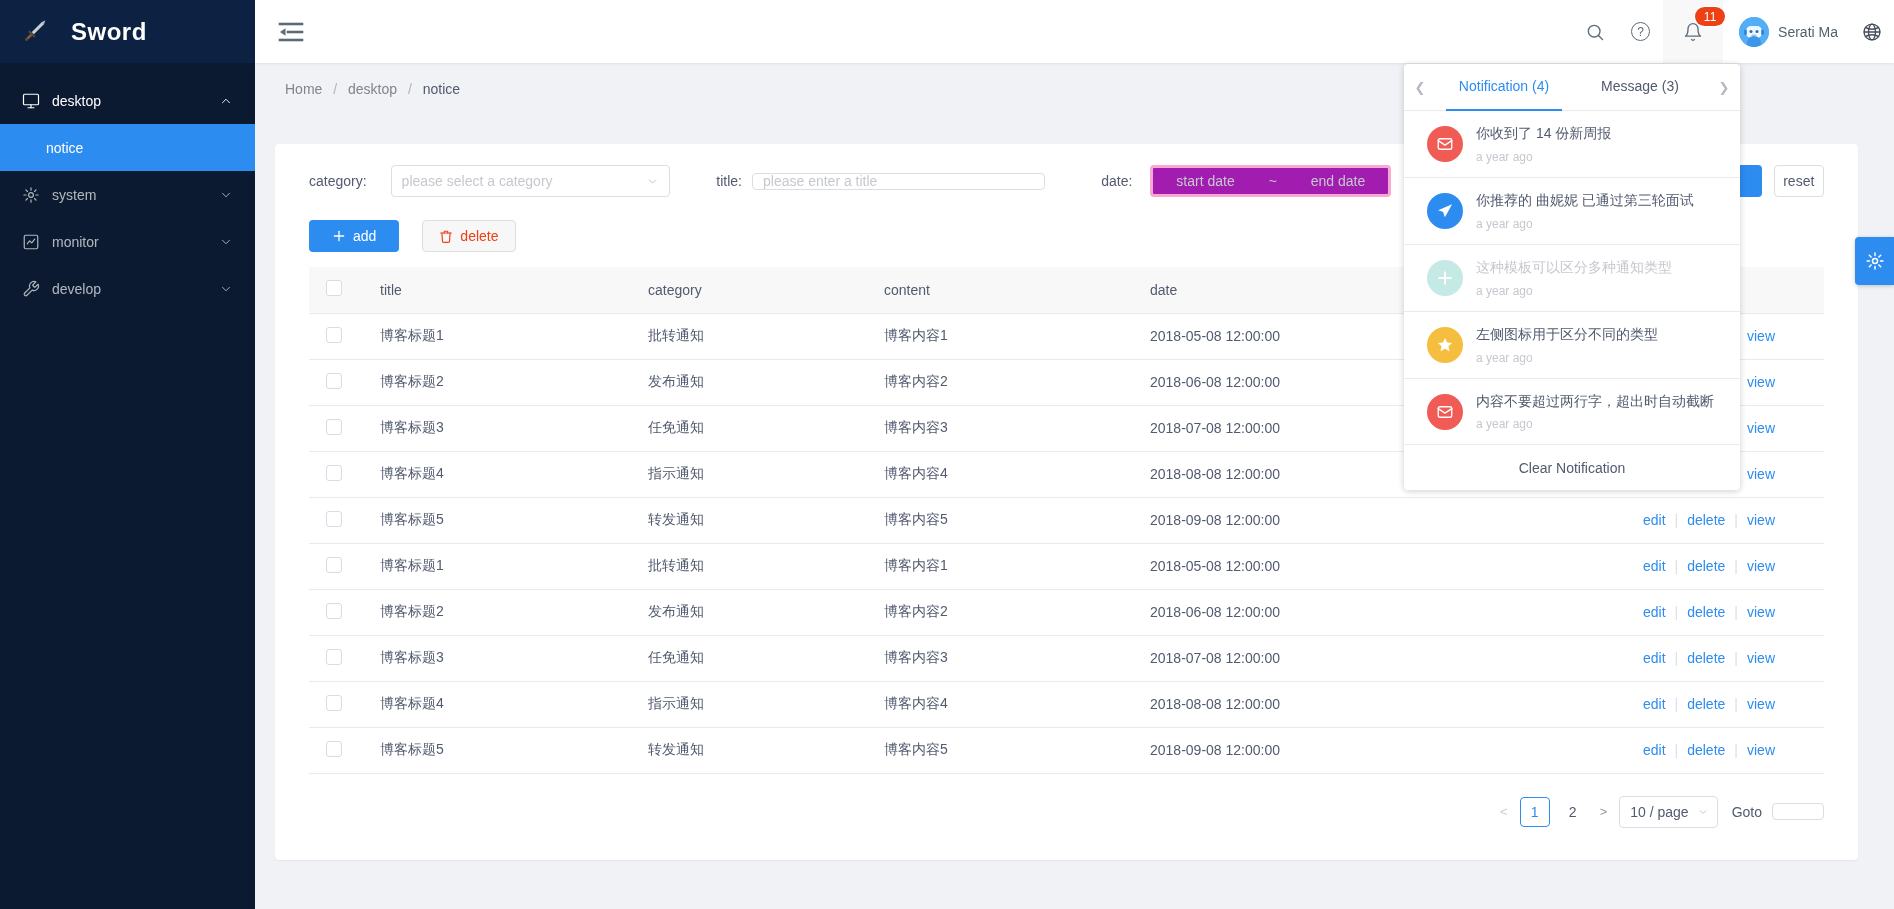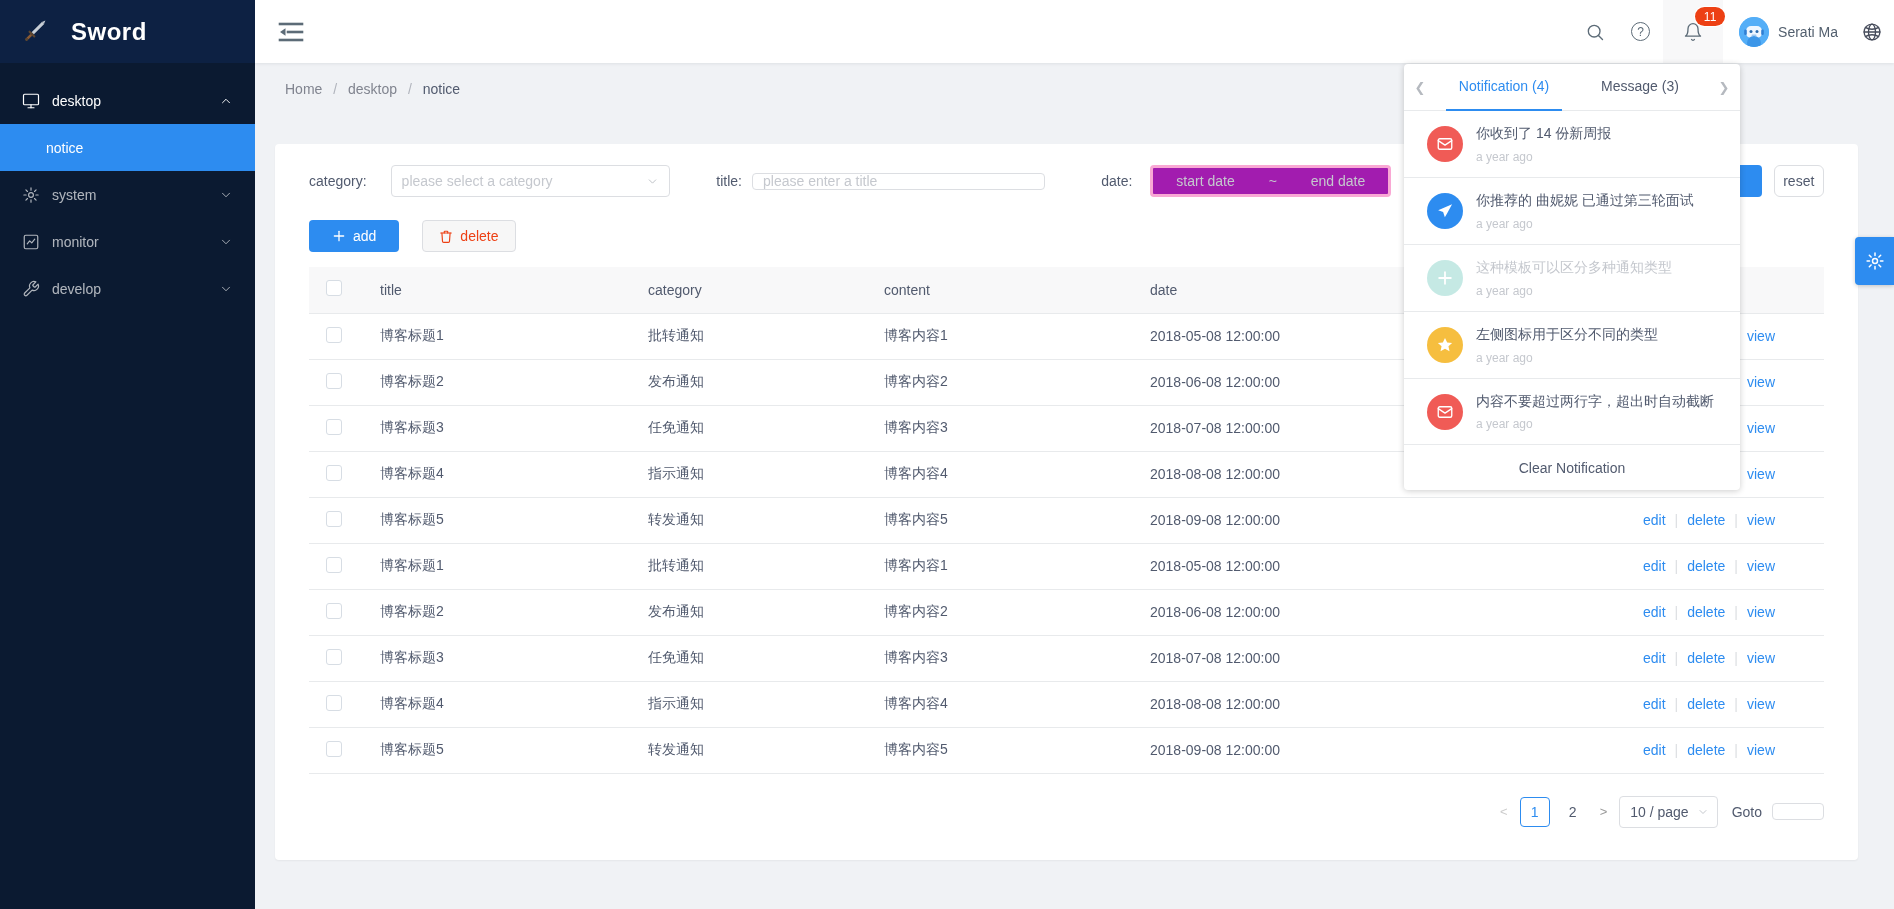--- a/index.html
+++ b/index.html
@@ -50,21 +50,21 @@
   .ivu-select .sel-chev { margin-left:auto; color:#b5b9bf; display:flex; }
   .ivu-input { height:17px; border:1px solid #dcdee2; border-radius:4px; padding:0 10px; font-size:14px; color:#0c4a6e; outline:none; font-family:inherit; }
   .ivu-input::placeholder { color:#c5c8ce; }
   .title-input { width:302px; margin-left:10px; }
   .ml46 { margin-left:46px; } .ml56 { margin-left:56px; }
   .date-range { width:248px; height:32px; border:3px solid #f9a8d4; border-radius:4px; margin-left:18px; display:flex; align-items:center; justify-content:space-around; color:#c5c8ce; cursor:text; padding:0 6px; background:#a21caf; }
   .btn { height:32px; border-radius:4px; border:1px solid transparent; font-size:14px; display:inline-flex; align-items:center; justify-content:center; cursor:pointer; font-family:inherit; }
   .btn-primary { background:#2d8cf0; color:#fff; }
   .btn-default { background:#fff; border-color:#dcdee2; color:#515a6e; }
   .btn-search { width:88px; margin-left:285px; }
-  .btn-reset { width:52px; margin-left:12px;border-radius:6px; }
+  .btn-reset { width:52px; margin-left:12px; }
 
   
   .btn-row { display:flex; gap:23px; margin-bottom:15px; }
   .btn-add { padding:0 22px; gap:7px; }
   .btn-delete { background:#f7f7f7; border:1px solid #dcdee2; color:#ed4014; padding:0 16px; gap:7px; }
 
   
   table { width:100%; border-collapse:collapse; font-size:14px; color:#515a6e; table-layout:fixed; }
   thead th { background:#f8f8f9; height:46px; font-weight:normal; text-align:left; border-bottom:1px solid #e8eaec; }
   tbody td { height:46px; border-bottom:1px solid #e8eaec; }

